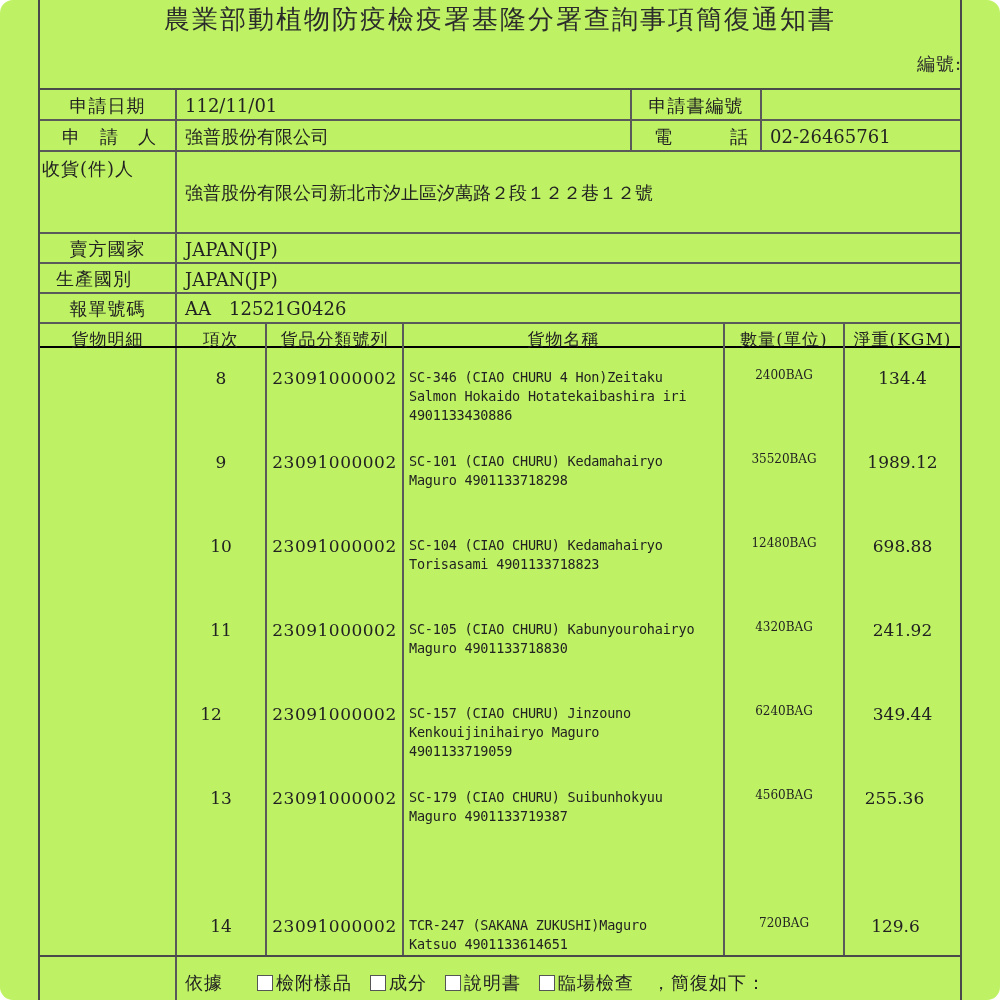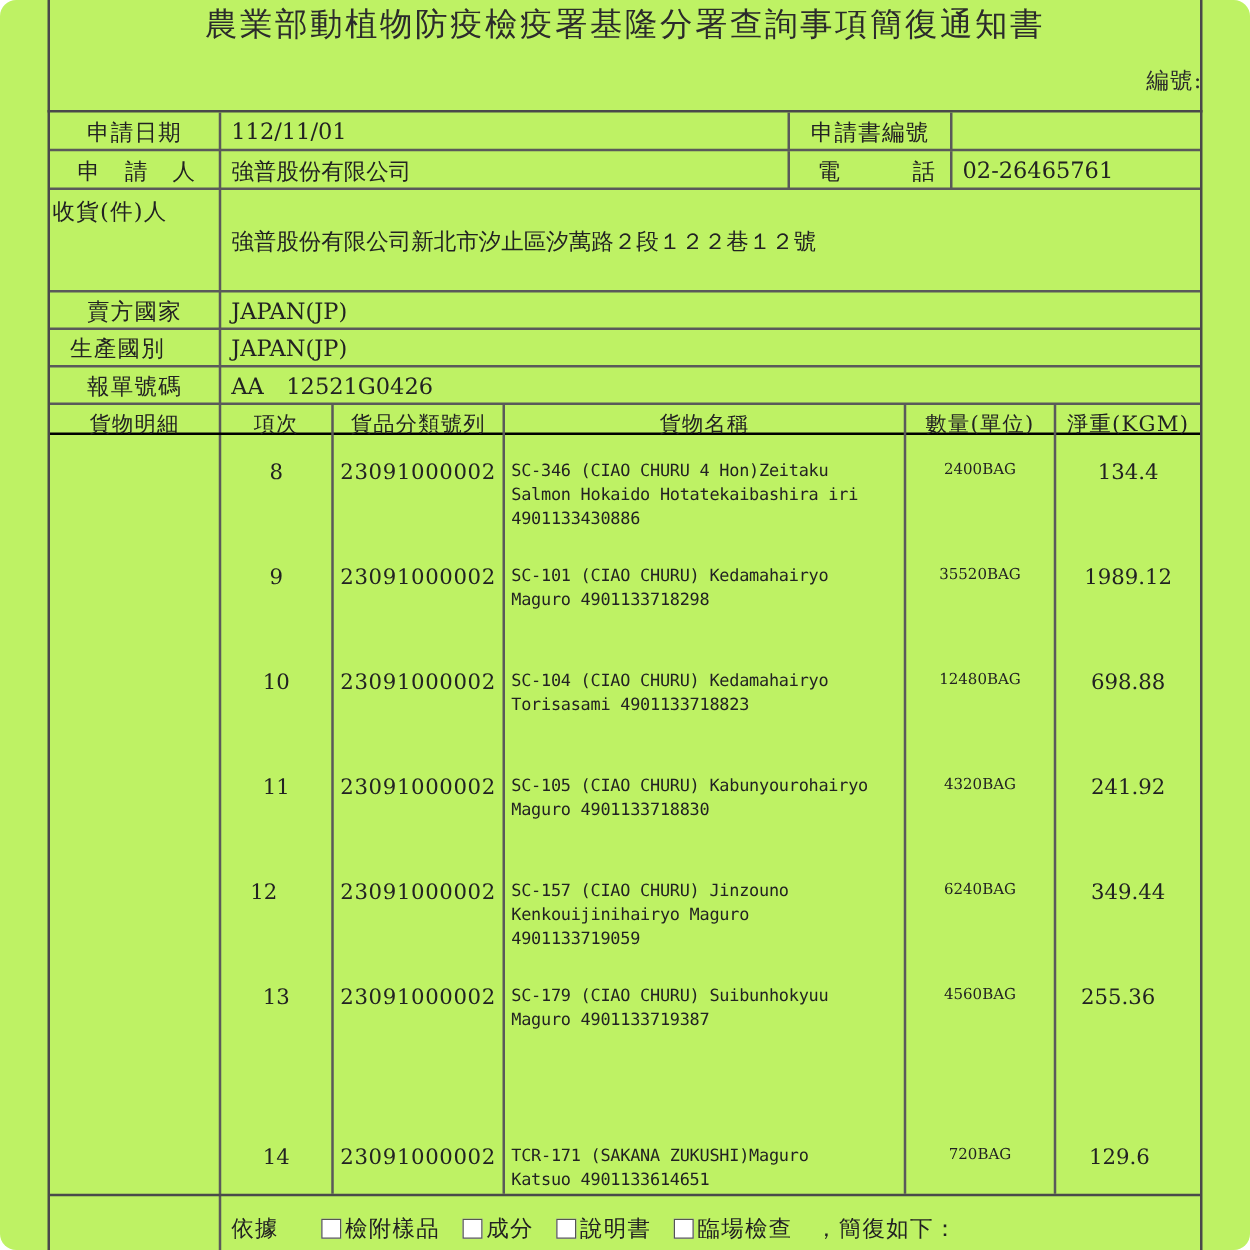--- a/index.html
+++ b/index.html
@@ -369,21 +369,21 @@
       <div class="icell code" style="left:227px; top:0; width:135px;">23091000002</div>
       <div class="icell desc" style="left:364px; top:0; width:319px;">SC-179 (CIAO CHURU) Suibunhokyuu
 Maguro 4901133719387</div>
       <div class="icell qty" style="left:685px; top:0; width:118px;">4560BAG</div>
       <div class="icell wt" style="left:805px; top:0; width:99px;">255.36</div>
     </div>
 
     <div class="item-row" style="top:780px; height:84px;margin-top:44px;">
       <div class="icell num" style="left:137px; top:0; width:88px;">14</div>
       <div class="icell code" style="left:227px; top:0; width:135px;">23091000002</div>
-      <div class="icell desc" style="left:364px; top:0; width:319px;">TCR-171 (SAKANA ZUKUSHI)Maguro
+      <div class="icell desc" style="left:364px; top:0; width:319px;">TCR-247 (SAKANA ZUKUSHI)Maguro
 Katsuo 4901133614651</div>
       <div class="icell qty" style="left:685px; top:0; width:118px;">720BAG</div>
       <div class="icell wt" style="left:805px; top:0; width:101px;">129.6</div>
     </div>
 
     <div class="footer-sep" style="top:865px;"></div>
 
     <div class="footer-row" style="left:145px; top:874px; height:38px;">
       <span class="f-basis">依據</span>
 

